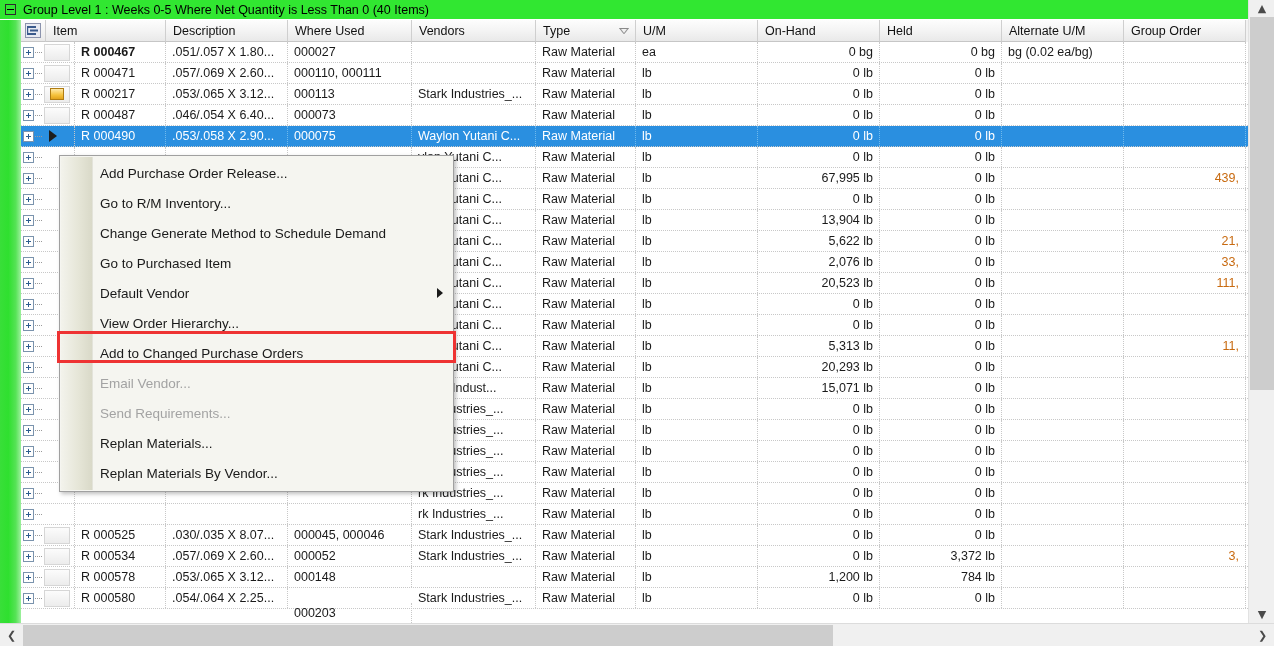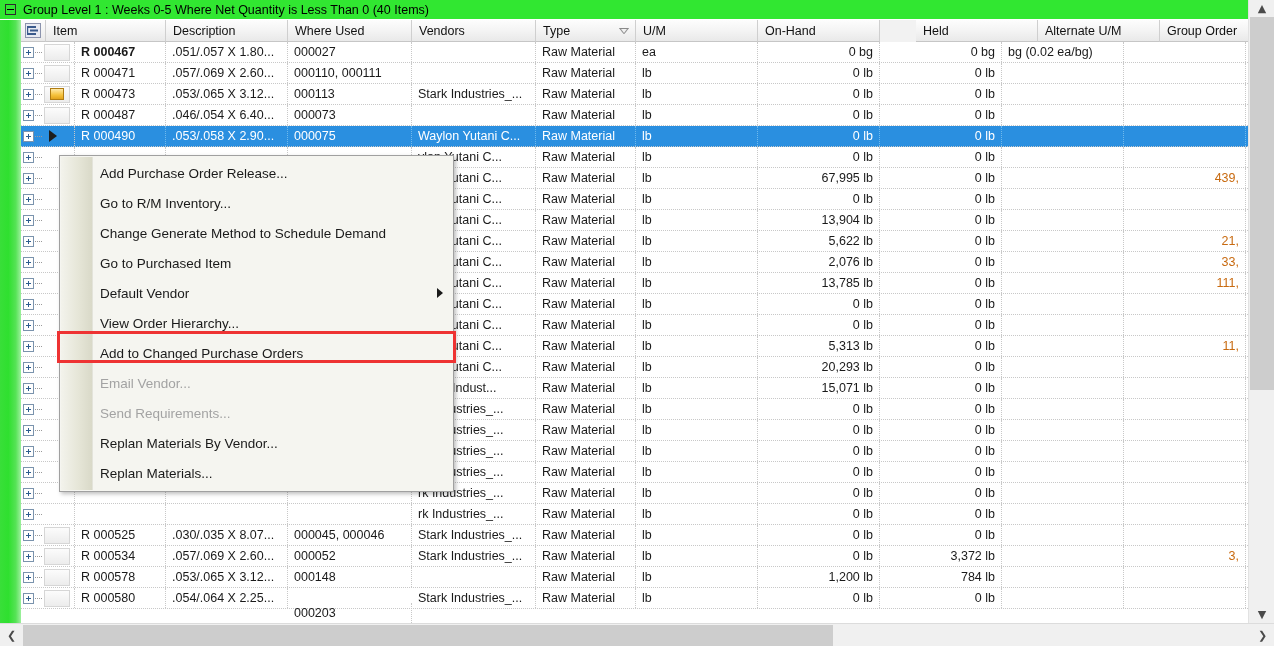--- a/index.html
+++ b/index.html
@@ -275,21 +275,21 @@
       <div class="hdr" style="width: 100px;">
         <span>Type</span>
         <span class="sort-glyph"></span>
       </div>
       <div class="hdr" style="width: 122px;">
         <span>U/M</span>
       </div>
       <div class="hdr" style="width: 122px;">
         <span>On-Hand</span>
       </div>
-      <div class="hdr" style="width: 122px; margin-left: 36px;">
+      <div class="hdr" style="width: 122px;">
         <span>Held</span>
       </div>
       <div class="hdr" style="width: 122px;">
         <span>Alternate U/M</span>
       </div>
       <div class="hdr" style="width: 122px;">
         <span>Group Order</span>
       </div>
     </div>
 
@@ -370,21 +370,21 @@
       </div>
       <div class="row">
         <div class="gut">
           <div class="plusbox"></div>
           <div class="dotline"></div>
           <div class="statusbox">
             <div class="note-icon"></div>
           </div>
         </div>
         <div class="cell" style="width: 91px;">
-          <span>R 000473</span>
+          <span>R 000217</span>
         </div>
         <div class="cell" style="width: 122px;">
           <span>.053/.065 X 3.12...</span>
         </div>
         <div class="cell" style="width: 124px;">
           <span>000113</span>
         </div>
         <div class="cell" style="width: 124px;">
           <span>Stark Industries_...</span>
         </div>
@@ -714,21 +714,21 @@
         <div class="cell" style="width: 124px;">
           <span>ylon Yutani C...</span>
         </div>
         <div class="cell" style="width: 100px;">
           <span>Raw Material</span>
         </div>
         <div class="cell" style="width: 122px;">
           <span>lb</span>
         </div>
         <div class="cell num" style="width: 122px;">
-          <span>13,785 lb</span>
+          <span>20,523 lb</span>
         </div>
         <div class="cell num" style="width: 122px;">
           <span>0 lb</span>
         </div>
         <div class="cell" style="width: 122px;">
           <span></span>
         </div>
         <div class="cell num orange" style="width: 122px;">
           <span>111,</span>
         </div>
@@ -1304,24 +1304,24 @@
         <div class="ctx-item">
           <span>Add to Changed Purchase Orders</span>
         </div>
         <div class="ctx-item disabled">
           <span>Email Vendor...</span>
         </div>
         <div class="ctx-item disabled">
           <span>Send Requirements...</span>
         </div>
         <div class="ctx-item">
+          <span>Replan Materials...</span>
+        </div>
+        <div class="ctx-item">
           <span>Replan Materials By Vendor...</span>
-        </div>
-        <div class="ctx-item">
-          <span>Replan Materials...</span>
         </div>
       </div>
   </div>
   <div class="red-box"></div>
 
   <div class="vscroll">
     <div class="v-arrow up chev">▲</div>
     <div class="v-thumb"></div>
     <div class="v-arrow down chev">▼</div>
   </div>

